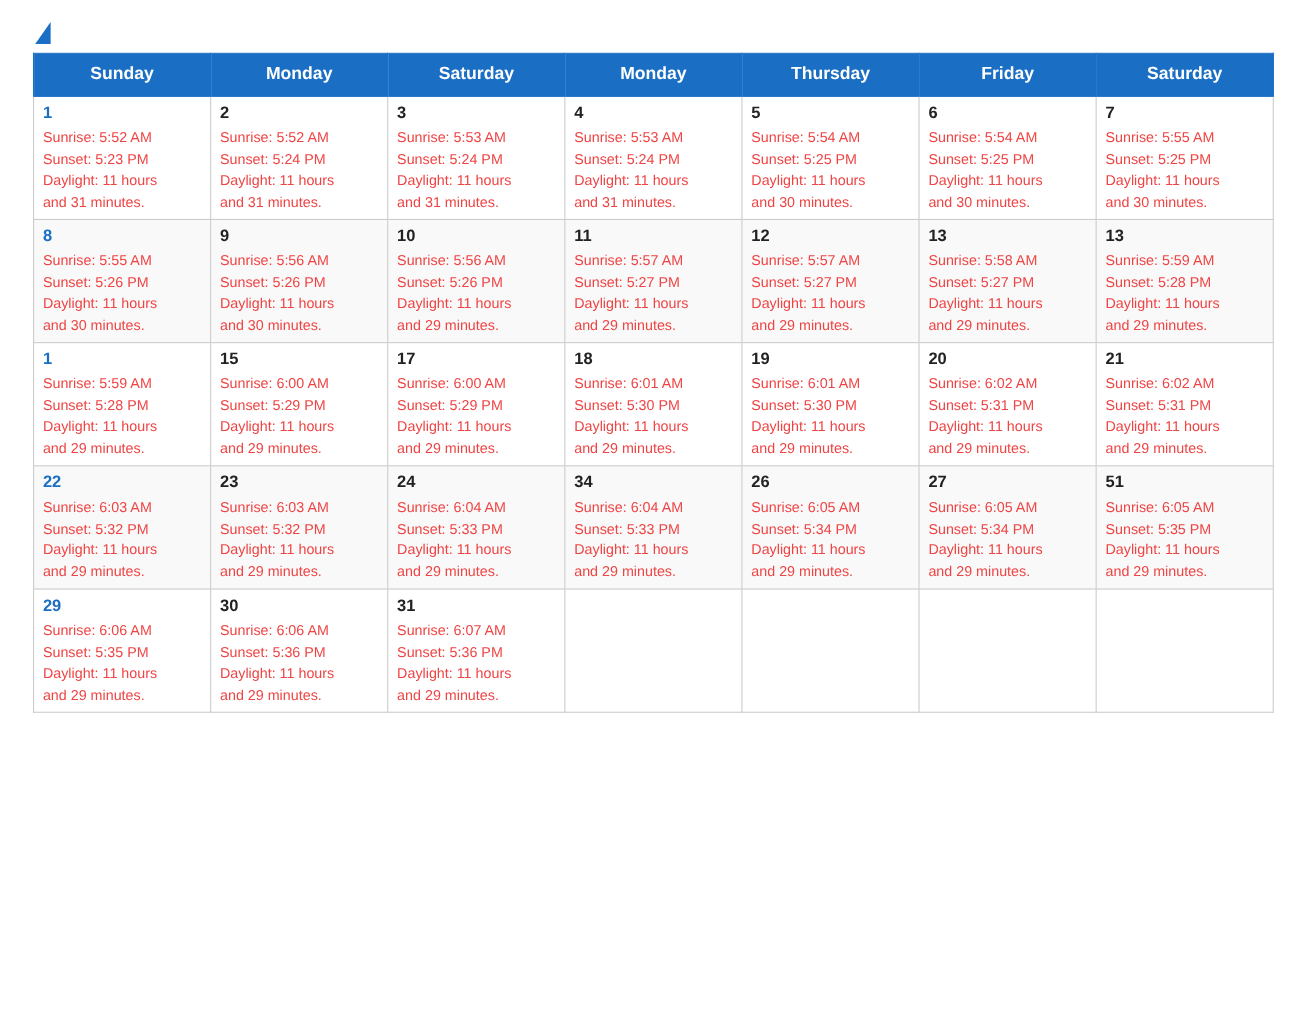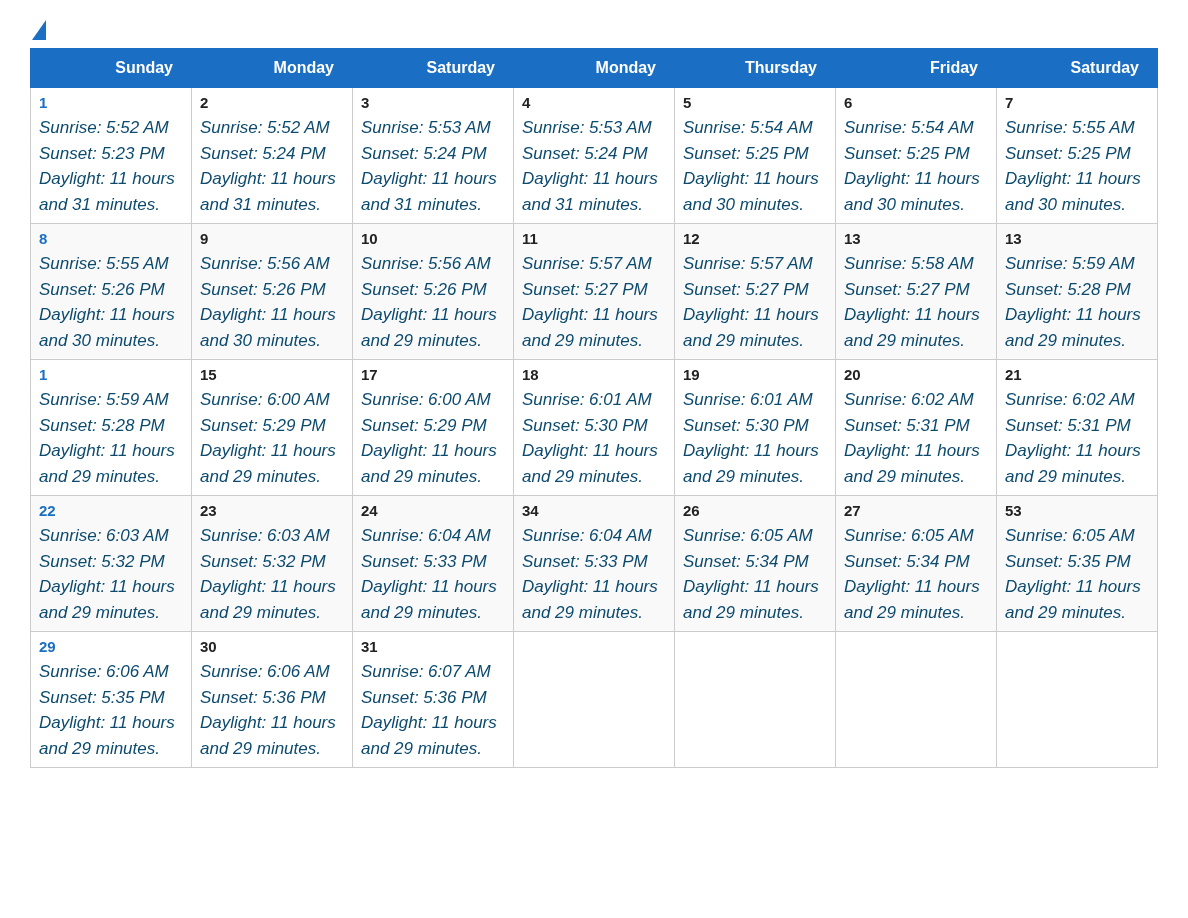--- a/index.html
+++ b/index.html
@@ -66,43 +66,42 @@
       width: 100%;
       border-collapse: collapse;
       margin-top: 12px;
     }
     thead tr th {
       background-color: #1a6fc4;
       color: #fff;
       font-size: 16px;
       font-weight: bold;
       padding: 10px 18px;
-      text-align: right;
+      text-align: center;
       border: 1px solid #1a6fc4;
     }
     tbody tr td {
       border: 1px solid #ccc;
       vertical-align: top;
       padding: 6px 8px;
       font-size: 13px;
       color: #333;
       min-height: 90px;
     }
     .day-number {
       font-size: 15px;
       font-weight: bold;
       color: #222;
       display: block;
       margin-bottom: 4px;
     }
     .day-info {
-      font-size: 17px;
-      color: #0c4a6e;
+      font-size: 13px;
+      color: #ef4444;
       line-height: 1.5;
-      font-style: italic;
     }
     tbody tr:nth-child(even) td {
       background-color: #f9f9f9;
     }
     tbody tr td:first-child .day-number {
       color: #1a6fc4;
     }
     tbody tr td {
       background: #fff;
     }
@@ -249,21 +248,21 @@
       </td>
         <td>
         <span class="day-number">26</span>
         <span class="day-info">Sunrise: 6:05 AM<br>Sunset: 5:34 PM<br>Daylight: 11 hours<br>and 29 minutes.</span>
       </td>
         <td>
         <span class="day-number">27</span>
         <span class="day-info">Sunrise: 6:05 AM<br>Sunset: 5:34 PM<br>Daylight: 11 hours<br>and 29 minutes.</span>
       </td>
         <td>
-        <span class="day-number">53</span>
+        <span class="day-number">51</span>
         <span class="day-info">Sunrise: 6:05 AM<br>Sunset: 5:35 PM<br>Daylight: 11 hours<br>and 29 minutes.</span>
       </td>
       </tr>
       <tr>
         <td>
         <span class="day-number">29</span>
         <span class="day-info">Sunrise: 6:06 AM<br>Sunset: 5:35 PM<br>Daylight: 11 hours<br>and 29 minutes.</span>
       </td>
         <td>
         <span class="day-number">30</span>

